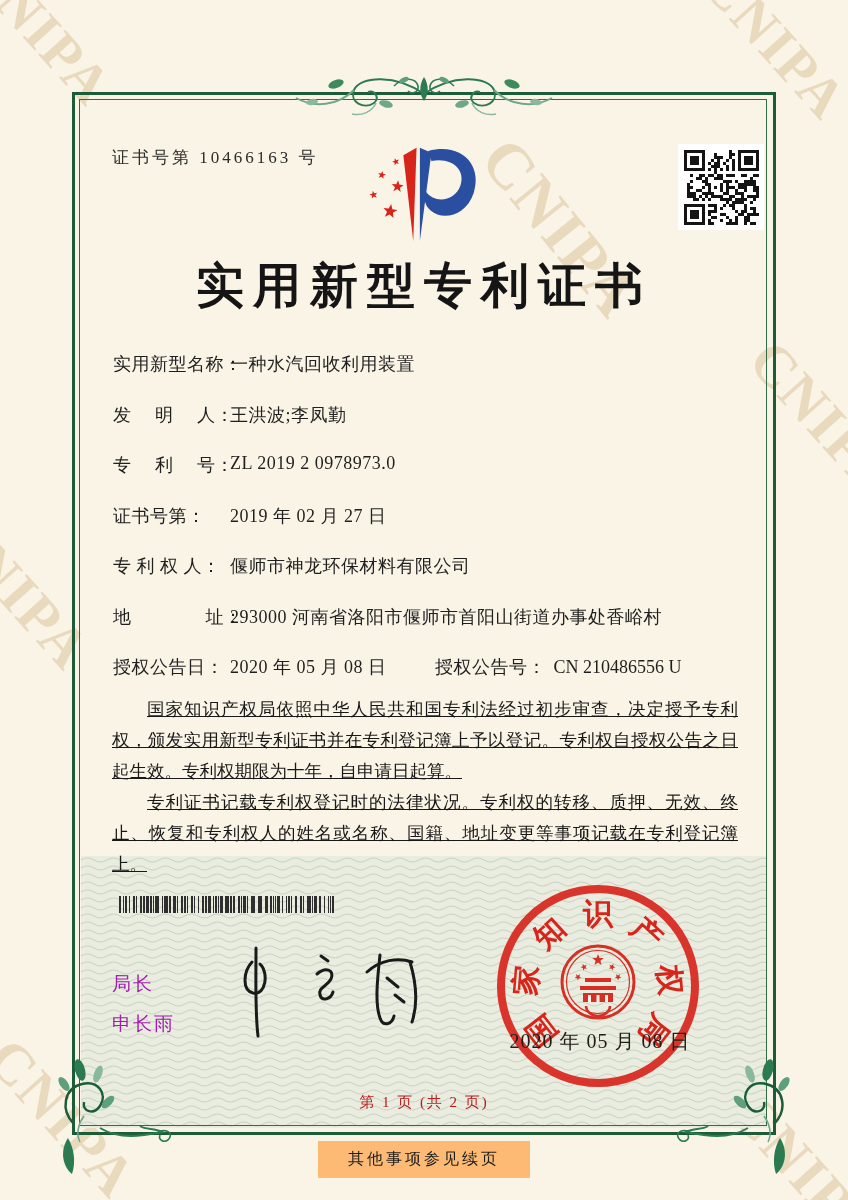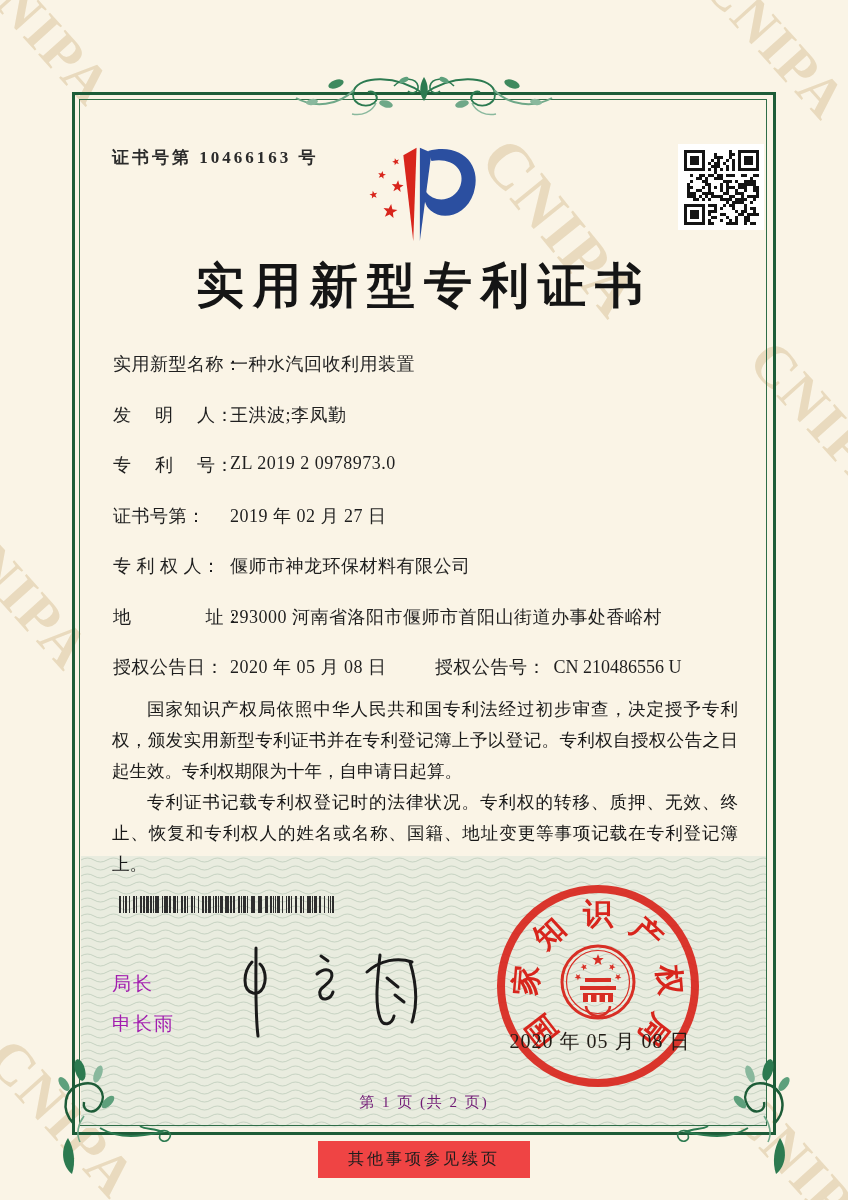--- a/index.html
+++ b/index.html
@@ -42,21 +42,21 @@
     z-index:2;background:#e9ecdf;
   }
   
   .orn{position:absolute;z-index:4;}
   .orn-top{left:276px;top:72px;}
   .orn-bl{left:50px;top:1054px;}
   .orn-br{left:666px;top:1054px;transform:scaleX(-1);}
   
   .cert-no{
     position:absolute;left:112px;top:146px;z-index:4;
-    font-size:17px;color:#2b2b2b;letter-spacing:3px;font-weight:bold;
+    font-size:17px;color:#2b2b2b;letter-spacing:3px;
   }
   .logo{position:absolute;left:362px;top:138px;z-index:4;}
   .qr-wrap{
     position:absolute;left:678px;top:144px;width:86px;height:86px;
     background:#ffffff;z-index:4;display:flex;align-items:center;justify-content:center;
   }
   .title{
     position:absolute;left:0;top:254px;width:848px;z-index:4;
     text-align:center;font-size:48px;font-weight:bold;color:#151515;
     letter-spacing:9px;
@@ -67,42 +67,43 @@
   }
   .frow{position:relative;height:24px;margin-bottom:26.5px;white-space:nowrap;}
   .flabel{letter-spacing:.5px;}
   .fval{position:absolute;left:117px;top:0;letter-spacing:.5px;}
   .gpair2{position:absolute;left:322px;top:0;}
   .gpair2 .fval2{margin-left:8px;font-family:"Liberation Serif","DejaVu Serif",serif;}
   .body-text{
     position:absolute;left:112px;top:694px;width:626px;z-index:4;
     font-size:17.5px;line-height:31px;color:#181818;
     text-align:justify;
+    text-decoration:underline;
   }
   .body-text p{margin:0;text-indent:2em;}
   .barcode{position:absolute;left:119px;top:896px;z-index:4;}
   .signer{
     position:absolute;left:112px;top:971px;z-index:4;
     font-size:19px;color:#a21caf;letter-spacing:2px;
   }
   .signer .name{margin-top:14px;}
   .sig{position:absolute;left:222px;top:942px;z-index:4;}
   .seal{position:absolute;left:491px;top:879px;z-index:5;}
   .seal-date{
     position:absolute;left:497px;top:1028px;width:206px;z-index:6;
     text-align:center;font-size:20px;color:#211c16;letter-spacing:1px;
     white-space:nowrap;
   }
   .page-info{
     position:absolute;left:0;top:1093px;width:848px;z-index:4;
-    text-align:center;font-size:15px;color:#701a75;letter-spacing:2px;
+    text-align:center;font-size:15px;color:#b91c1c;letter-spacing:2px;
   }
   .continuation{
     position:absolute;left:50%;top:1141px;transform:translateX(-50%);
-    background:#ef4444;padding:8px 30px;z-index:4;
+    background:#fdba74;padding:8px 30px;z-index:4;
     font-size:16px;color:#1d1d1d;letter-spacing:3px;white-space:nowrap;
   }
 </style>
 </head>
 <body>
 
 <div class="page">
 
   <span class="wm" style="left:40px;top:28px;font-size:56px;">CNIPA</span>
   <span class="wm" style="left:775px;top:42px;font-size:56px;">CNIPA</span>

